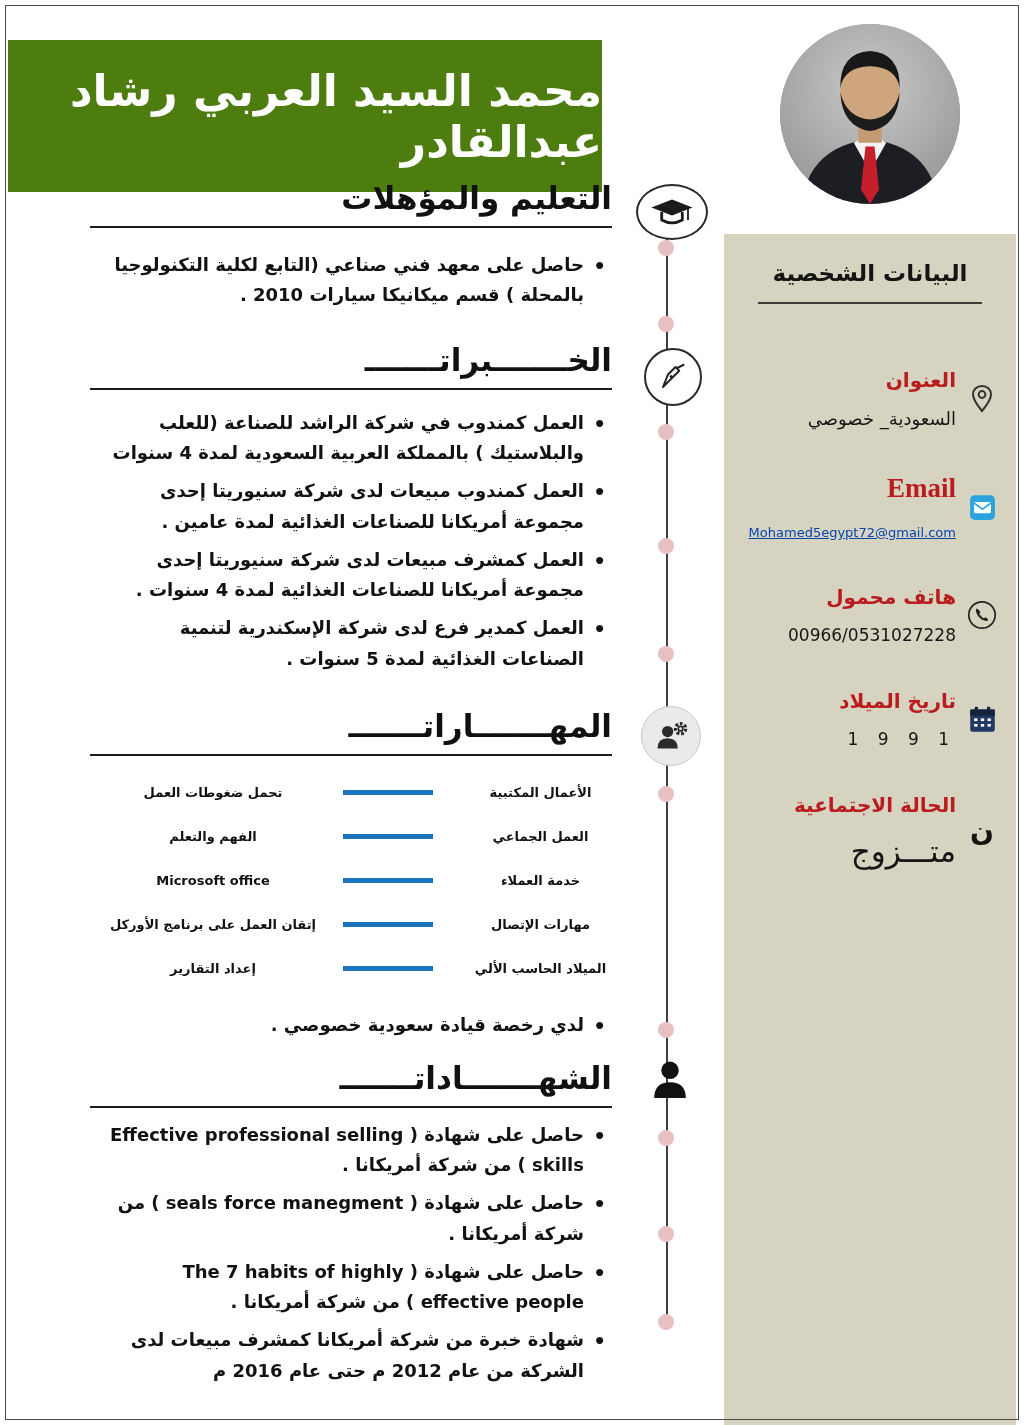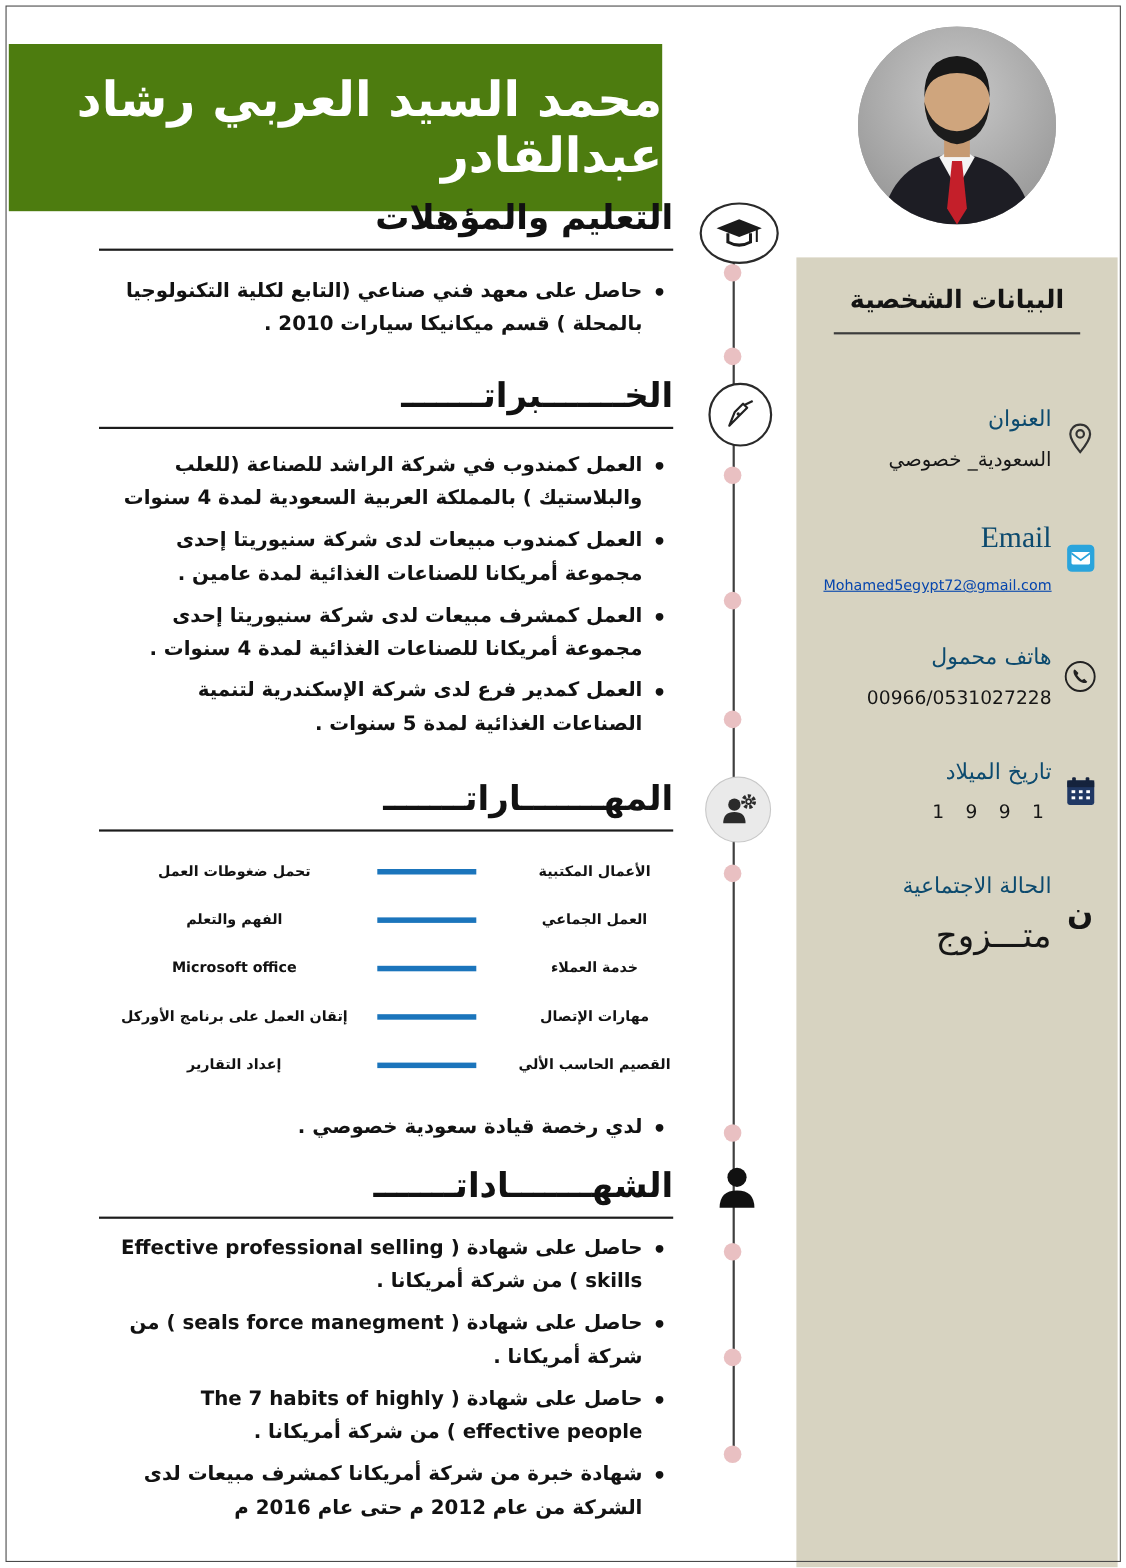--- a/index.html
+++ b/index.html
@@ -24,21 +24,21 @@
   .photo-wrap { height: 226px; background: #fff; display: flex; justify-content: center; }
   .photo { width: 180px; height: 180px; margin-top: 16px; border-radius: 50%; overflow: hidden; background: #9a9a9a; }
   .photo svg { display: block; width: 100%; height: 100%; }
   .sidebar-body { background: #d7d3c1; height: 1183px; padding-top: 26px; }
   .sb-title { direction: rtl; text-align: center; font-size: 23px; font-weight: 700; color: #141414; margin: 0; }
   .sb-divider { width: 224px; border-top: 2px solid #3c3c3c; margin: 16px auto 0; }
   .fields { margin-top: 64px; padding: 0 14px 0 26px; }
   .field { display: grid; grid-template-columns: 40px 1fr; direction: rtl; align-items: center; margin-bottom: 44px; }
   .f-icon { display: flex; justify-content: center; align-items: center; }
   .f-col { padding-right: 6px; }
-  .f-label { font-size: 20px; font-weight: 400; color: #0c4a6e; }
+  .f-label { font-size: 20px; font-weight: 700; color: #b91c1c; }
   .f-label.latin-serif { font-family: "Liberation Serif", serif; font-size: 27px; }
   .f-value { margin-top: 16px; font-size: 18px; font-weight: 400; }
   .f-value.email a { font-size: 13px; color: #0645ad; text-decoration: underline; font-weight: 400; direction: ltr; display: inline-block; }
   .f-value.phone { font-size: 17px; direction: ltr; text-align: right; }
   .f-value.birth { font-size: 17px; letter-spacing: 7px; direction: ltr; text-align: right; }
   .f-value.marital { font-size: 31px; }
   .noon-glyph { font-size: 28px; font-weight: 700; color: #141414; line-height: 1; }
 
   
   .main { position: absolute; left: 8px; top: 0; width: 702px; height: 1425px; direction: rtl; }
@@ -234,21 +234,21 @@
         <span class="s-left">Microsoft office</span>
       </div>
       <div class="skill-row">
         <span class="s-right">مهارات الإتصال</span>
         <span class="s-bar">
             <span class="bar"></span>
           </span>
         <span class="s-left">إتقان العمل على برنامج الأوركل</span>
       </div>
       <div class="skill-row">
-        <span class="s-right">القصيم الحاسب الألي</span>
+        <span class="s-right">الميلاد الحاسب الألي</span>
         <span class="s-bar">
             <span class="bar"></span>
           </span>
         <span class="s-left">إعداد التقارير</span>
       </div>
     </div>
     <ul class="blist" id="license-list">
       <li>لدي رخصة قيادة سعودية خصوصي .</li>
     </ul>
 

